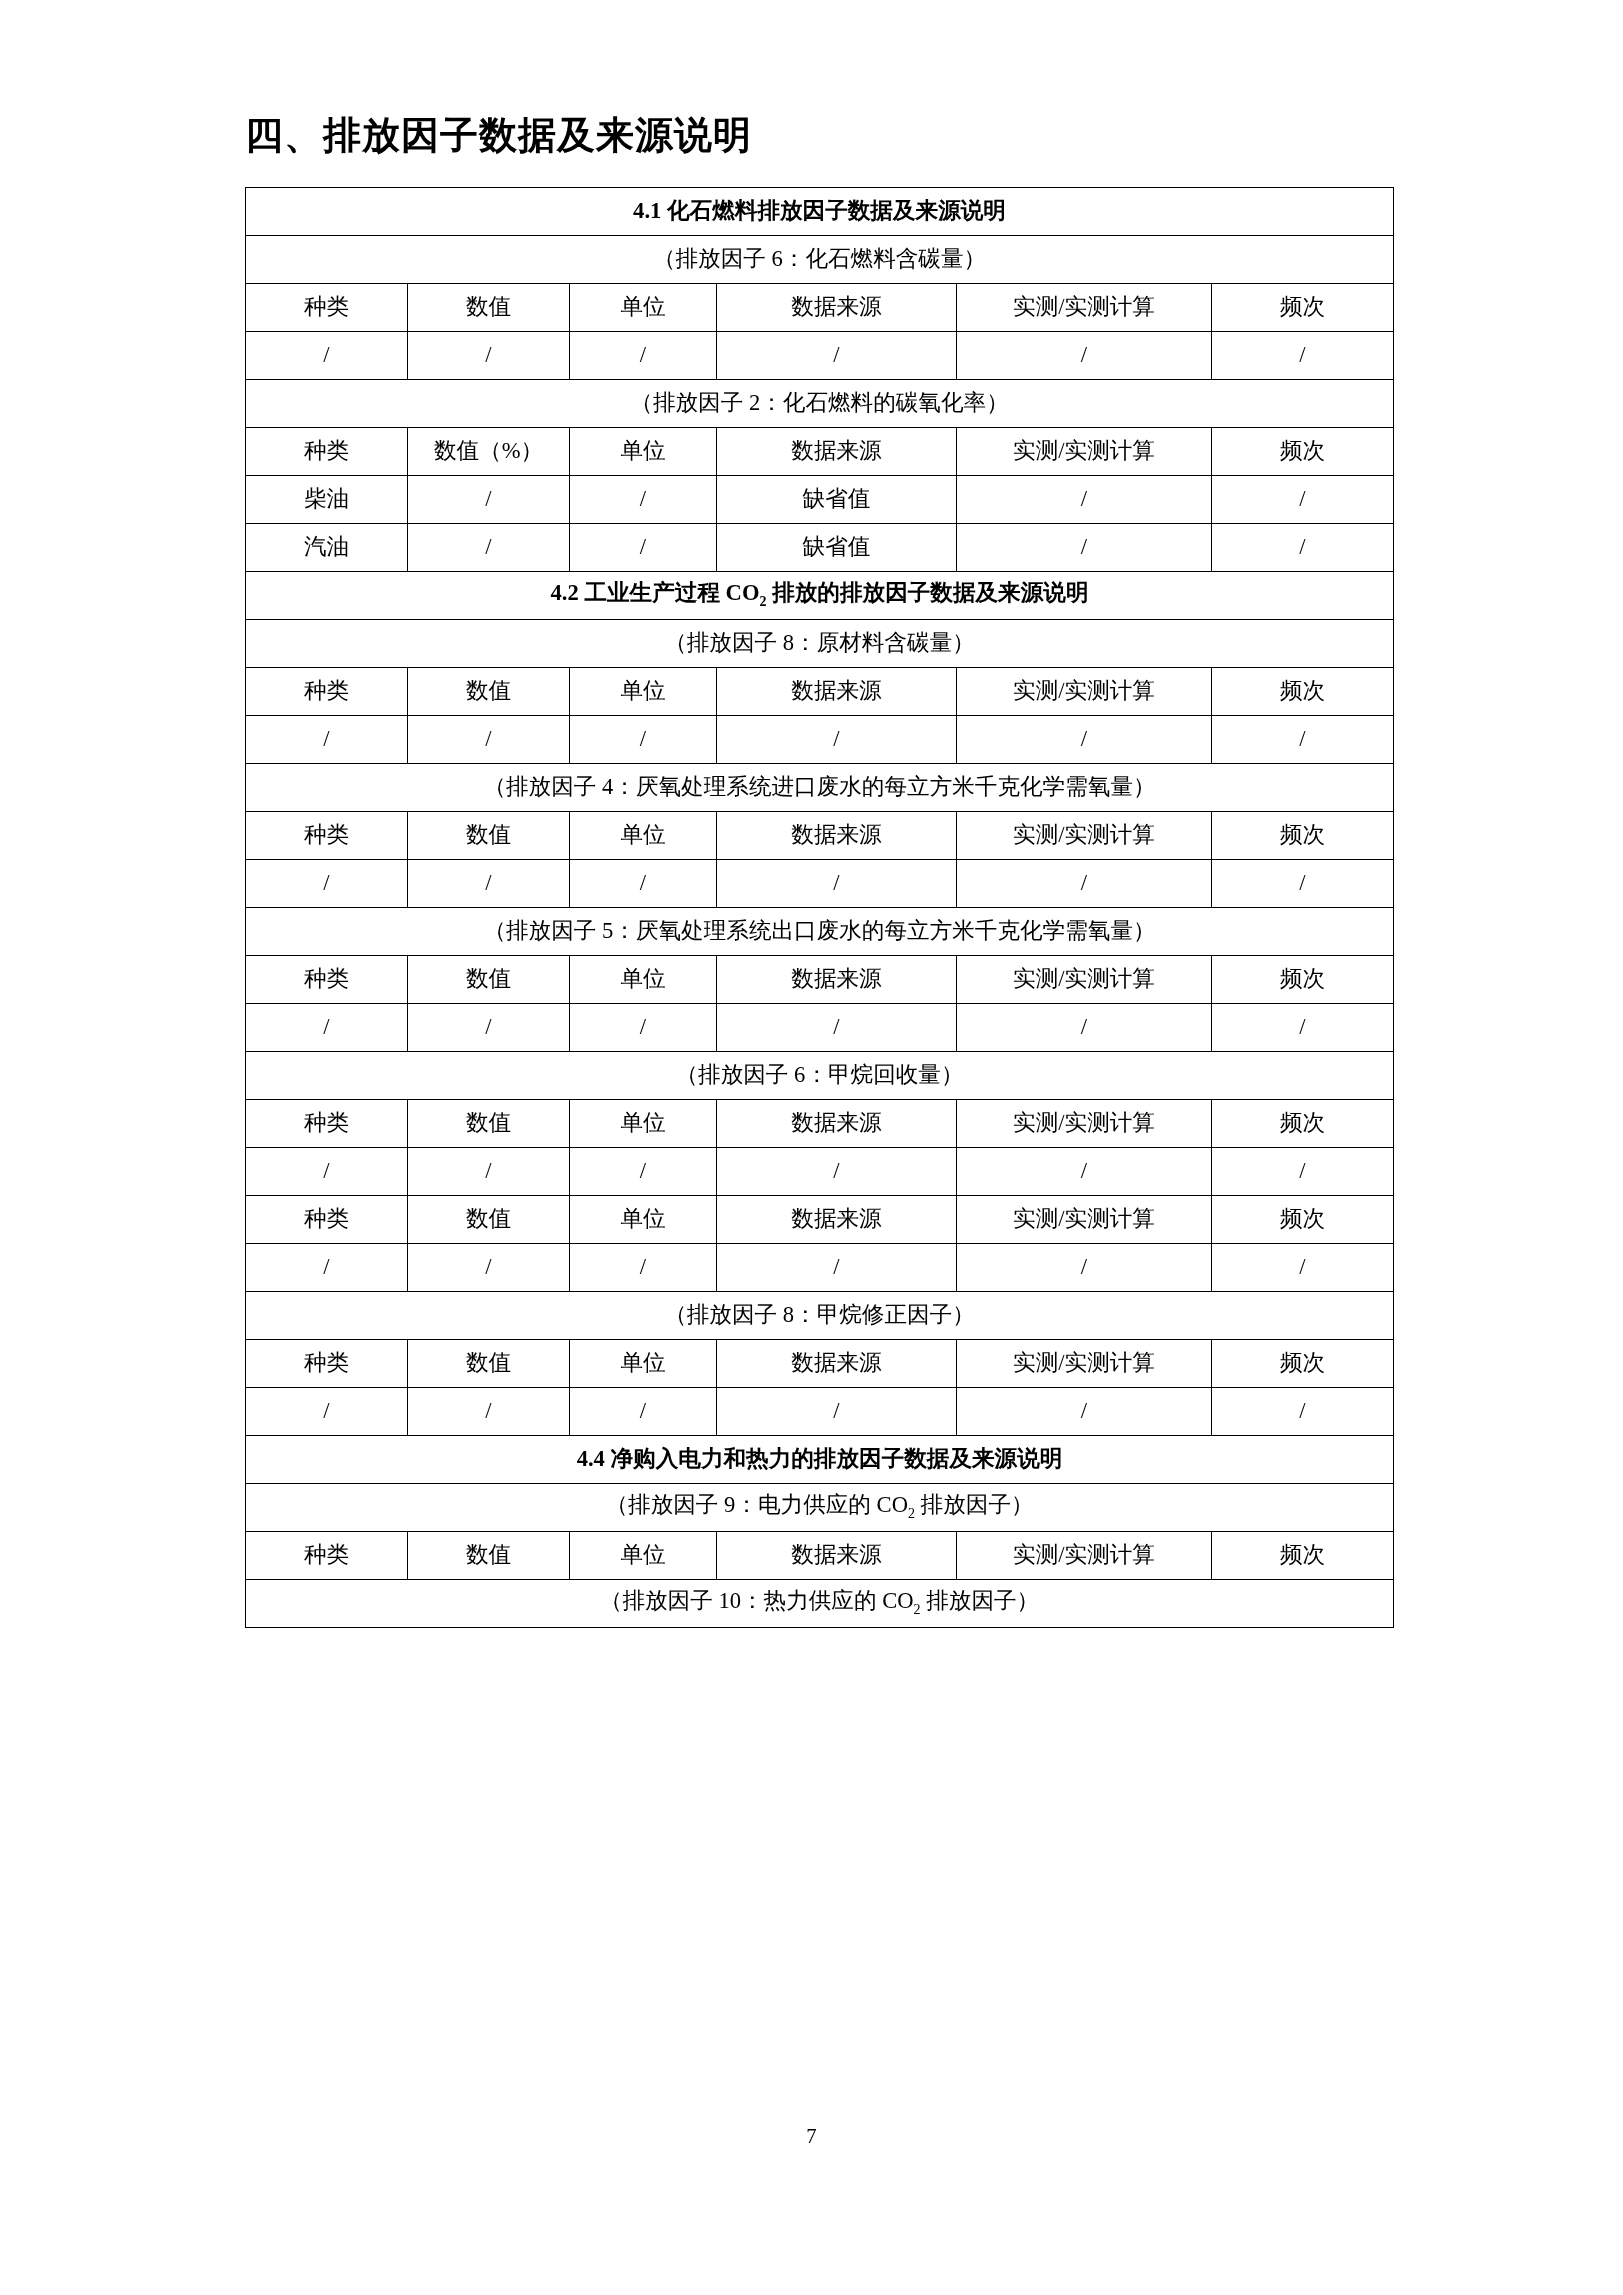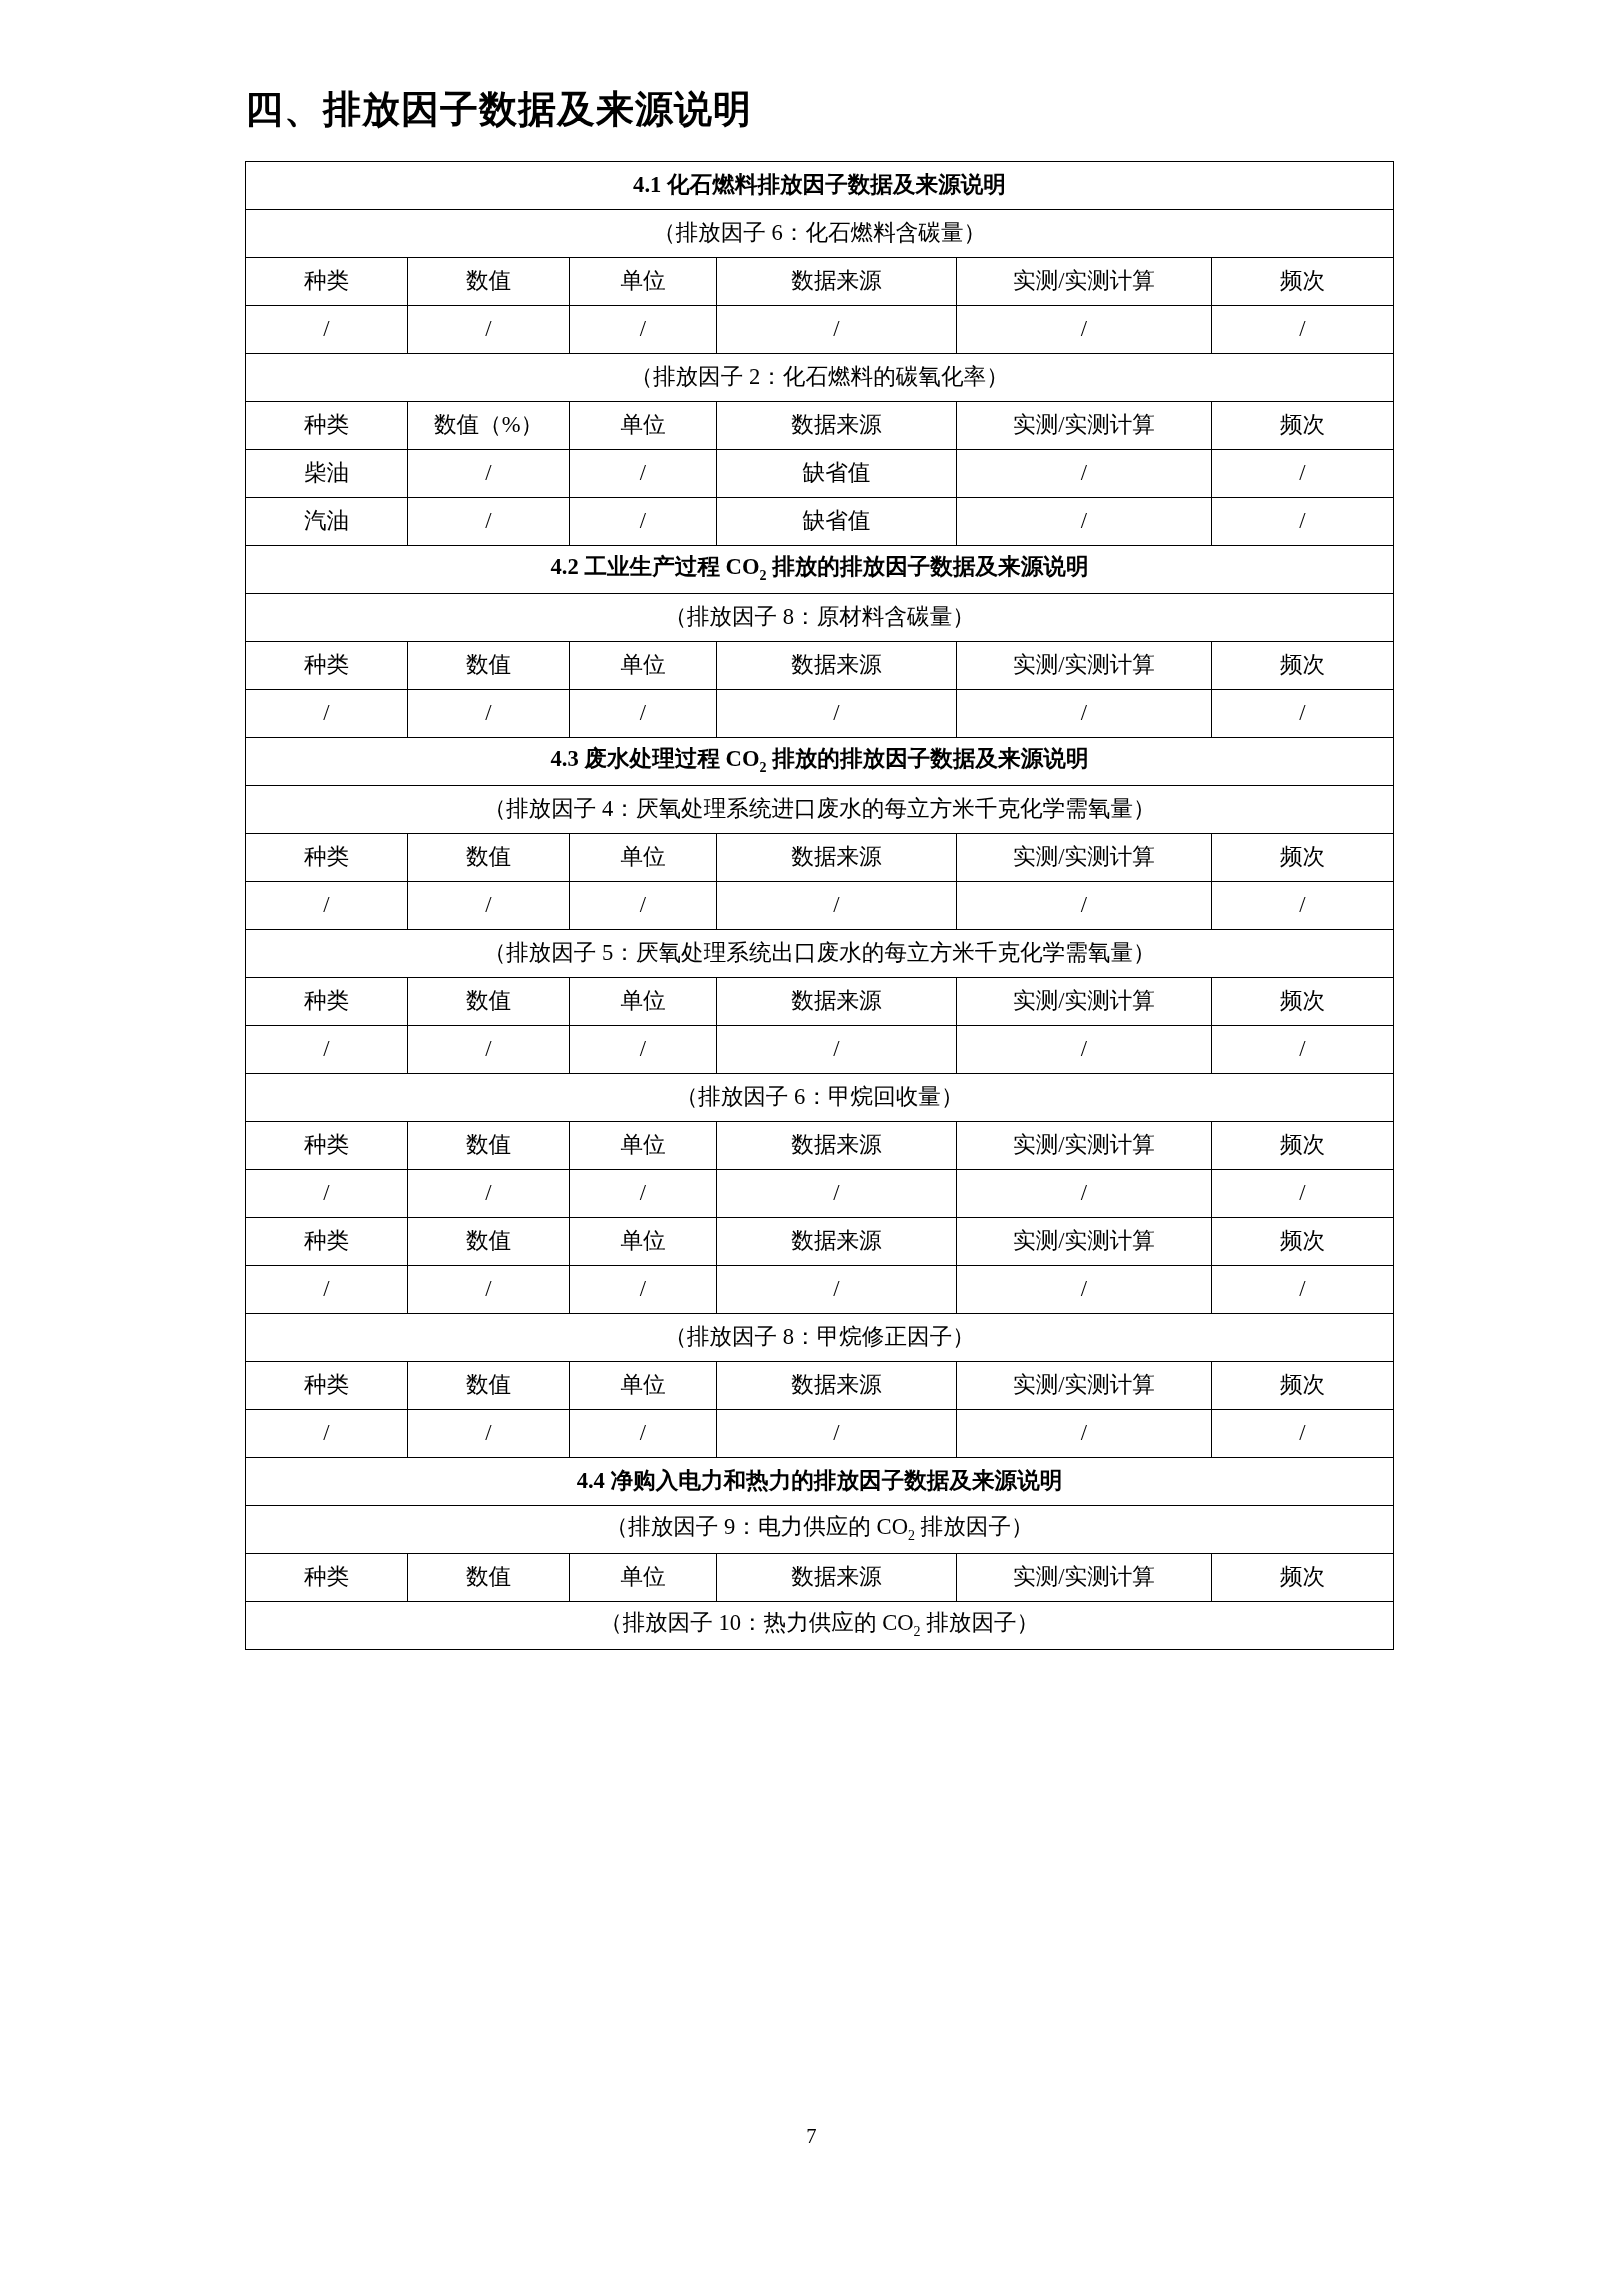--- a/index.html
+++ b/index.html
@@ -11,21 +11,21 @@
     width: 1623px;
     height: 2295px;
     font-family: "Liberation Serif", "DejaVu Serif", serif;
     color: #000000;
     position: relative;
   }
   .page {
     box-sizing: border-box;
     width: 1623px;
     height: 2295px;
-    padding: 84px 236px 0 245px;
+    padding: 110px 236px 0 245px;
     position: relative;
   }
   h1.doc-title {
     font-size: 38px;
     font-weight: 700;
     margin: 0 0 25.5px 0;
     letter-spacing: 1px;
     font-family: "Liberation Serif", "DejaVu Serif", serif;
   }
   table.main {
@@ -163,23 +163,20 @@
       <tr>
         <td class="cell">/</td>
         <td class="cell">/</td>
         <td class="cell">/</td>
         <td class="cell">/</td>
         <td class="cell">/</td>
         <td class="cell">/</td>
       </tr>
 
       <tr>
-        <td class="section" colspan="6">4.3 废水处理过程 CO<span class="sub">2</span> 排放的排放因子数据及来源说明</td>
-      </tr>
-      <tr>
         <td class="subhead" colspan="6">（排放因子 4：厌氧处理系统进口废水的每立方米千克化学需氧量）</td>
       </tr>
       <tr>
         <td class="hdr">种类</td>
         <td class="hdr">数值</td>
         <td class="hdr">单位</td>
         <td class="hdr">数据来源</td>
         <td class="hdr">实测/实测计算</td>
         <td class="hdr">频次</td>
       </tr>

